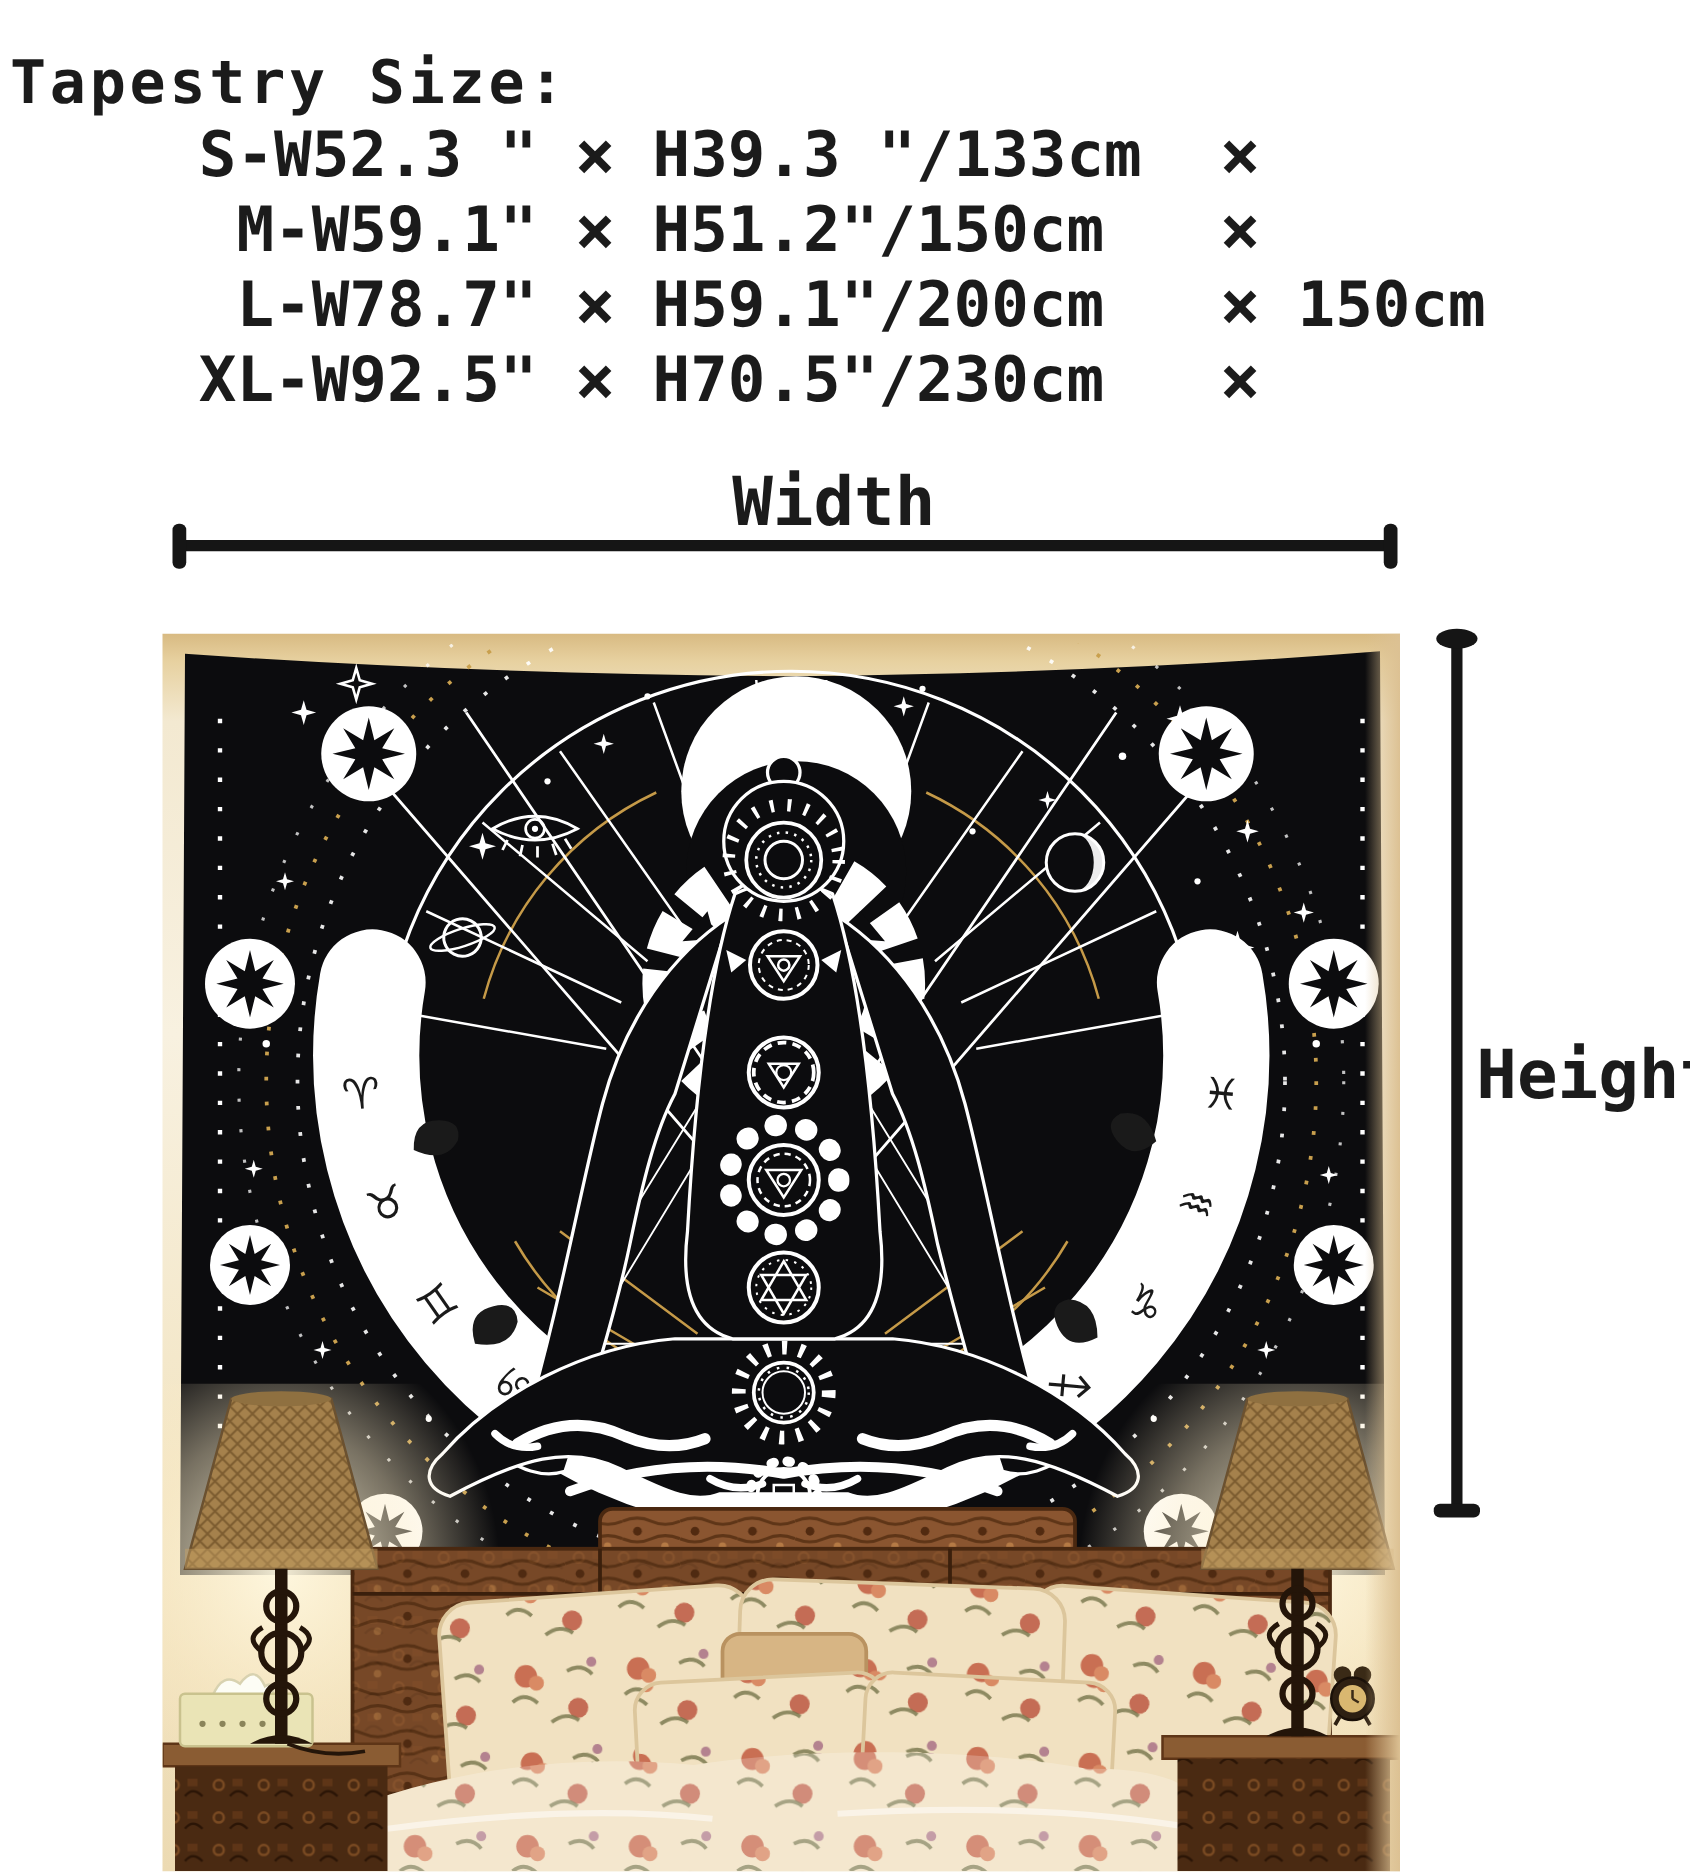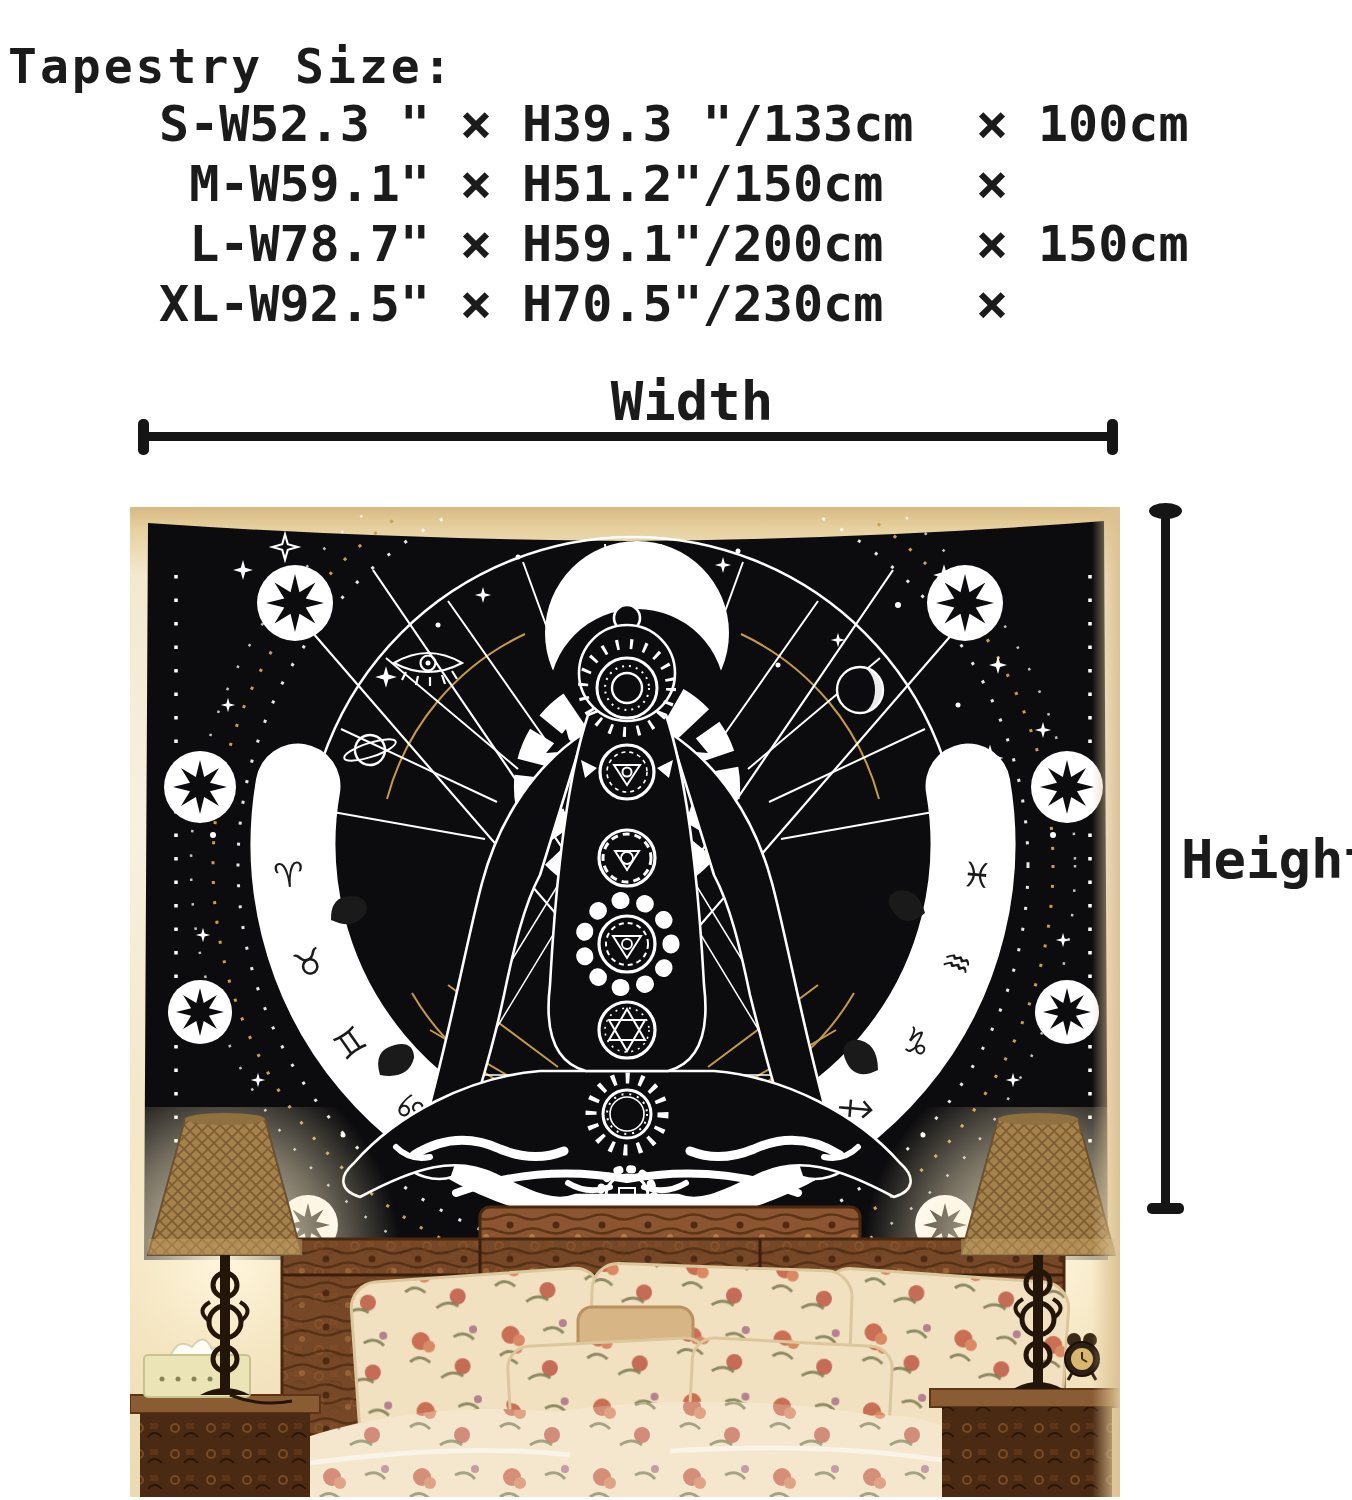--- a/index.html
+++ b/index.html
@@ -7,21 +7,21 @@
           font-family:"DejaVu Sans Mono","Liberation Mono",monospace;color:#1b1b1b;}
   .abs{position:absolute;}
   .page-title{left:8px;top:6px;font-size:48px;font-weight:bold;letter-spacing:3px;white-space:nowrap;margin-top:32px;}
   .size-table{left:138px;top:92px;width:1080px;}
   .size-row{display:grid;grid-template-columns:292px 92px 424px 92px 170px;align-items:center;height:60px;}
   .size-row .c1{text-align:right;}
   .size-row .c3,.size-row .c5{text-align:left;}
   .size-row span{font-size:50px;font-weight:bold;white-space:pre;}
   .size-row .xcell{text-align:center;font-size:54px;font-weight:bold;}
   .dim-label{font-size:54px;font-weight:bold;}
-  .width-label{left:206px;top:370px;width:972px;text-align:center;}
+  .width-label{left:181px;top:370px;width:972px;text-align:center;}
   .height-label{left:1181px;top:828px;white-space:nowrap;}
   .wline{left:143px;top:432px;width:972px;height:9px;background:#151515;border-radius:4px;}
   .wcap{top:419px;width:11px;height:36px;background:#151515;border-radius:5px;}
   .wcap.l{left:138px;} .wcap.r{left:1107px;}
   .hline{left:1161px;top:511px;width:9px;height:698px;background:#151515;border-radius:4px;}
   .hcap-top{left:1149px;top:503px;width:33px;height:16px;background:#151515;border-radius:50%;}
   .hcap-bot{left:1147px;top:1203px;width:37px;height:11px;background:#151515;border-radius:5px;}
   .photo{left:130px;top:507px;width:990px;height:990px;overflow:hidden;
          background:linear-gradient(180deg,#d8ba82 0px,#e7d1a0 22px,#f3e9d1 70px,#f8f1e0 320px,#f3e6c6 640px,#ecdab2 100%);}
   .wall-right{left:1092px;top:507px;width:28px;height:990px;background:linear-gradient(90deg,rgba(220,193,147,0) 0%,#dcc193 100%);}
@@ -33,21 +33,20 @@
 <div class="canvas">
 
   <div class="abs page-title">Tapestry Size:</div>
 
   <div class="abs size-table">
     <div class="size-row">
       <span class="c1">S-W52.3 "</span>
       <span class="xcell">×</span>
       <span class="c3">H39.3 "/133cm</span>
       <span class="xcell">×</span>
-      <span class="c5">100cm</span>
     </div>
     <div class="size-row">
       <span class="c1">M-W59.1"</span>
       <span class="xcell">×</span>
       <span class="c3">H51.2"/150cm</span>
       <span class="xcell">×</span>
     </div>
     <div class="size-row">
       <span class="c1">L-W78.7"</span>
       <span class="xcell">×</span>

